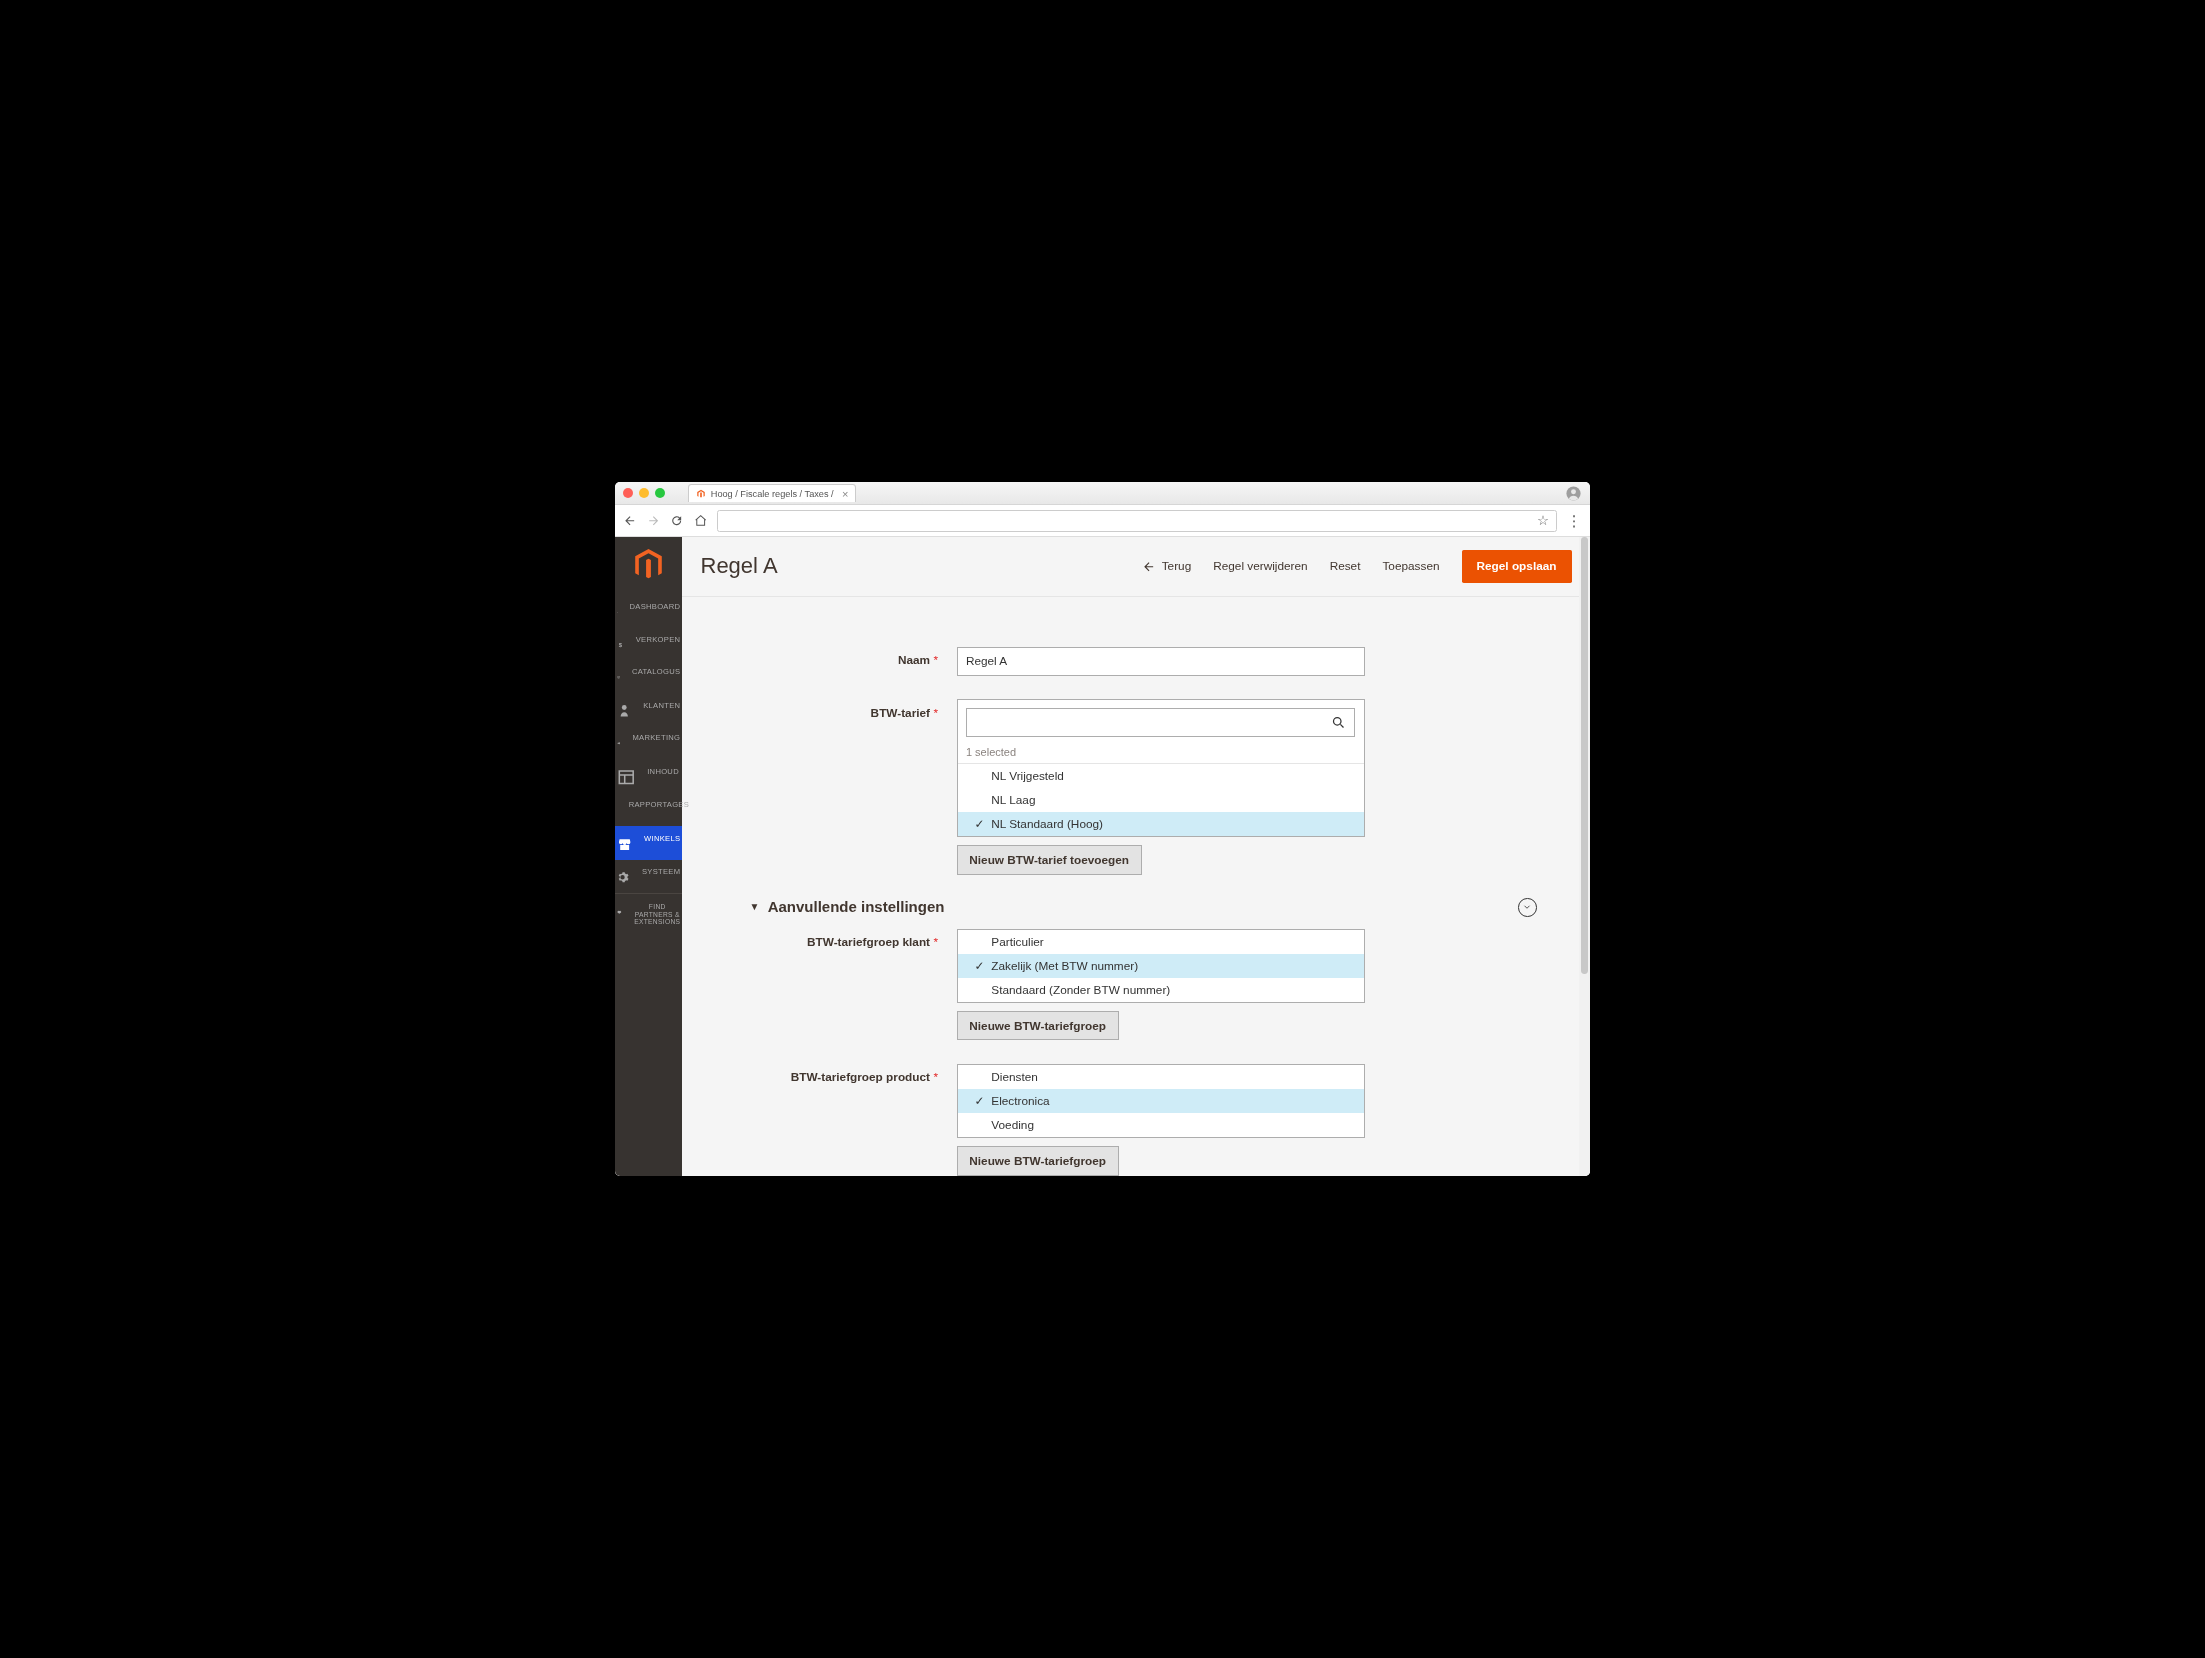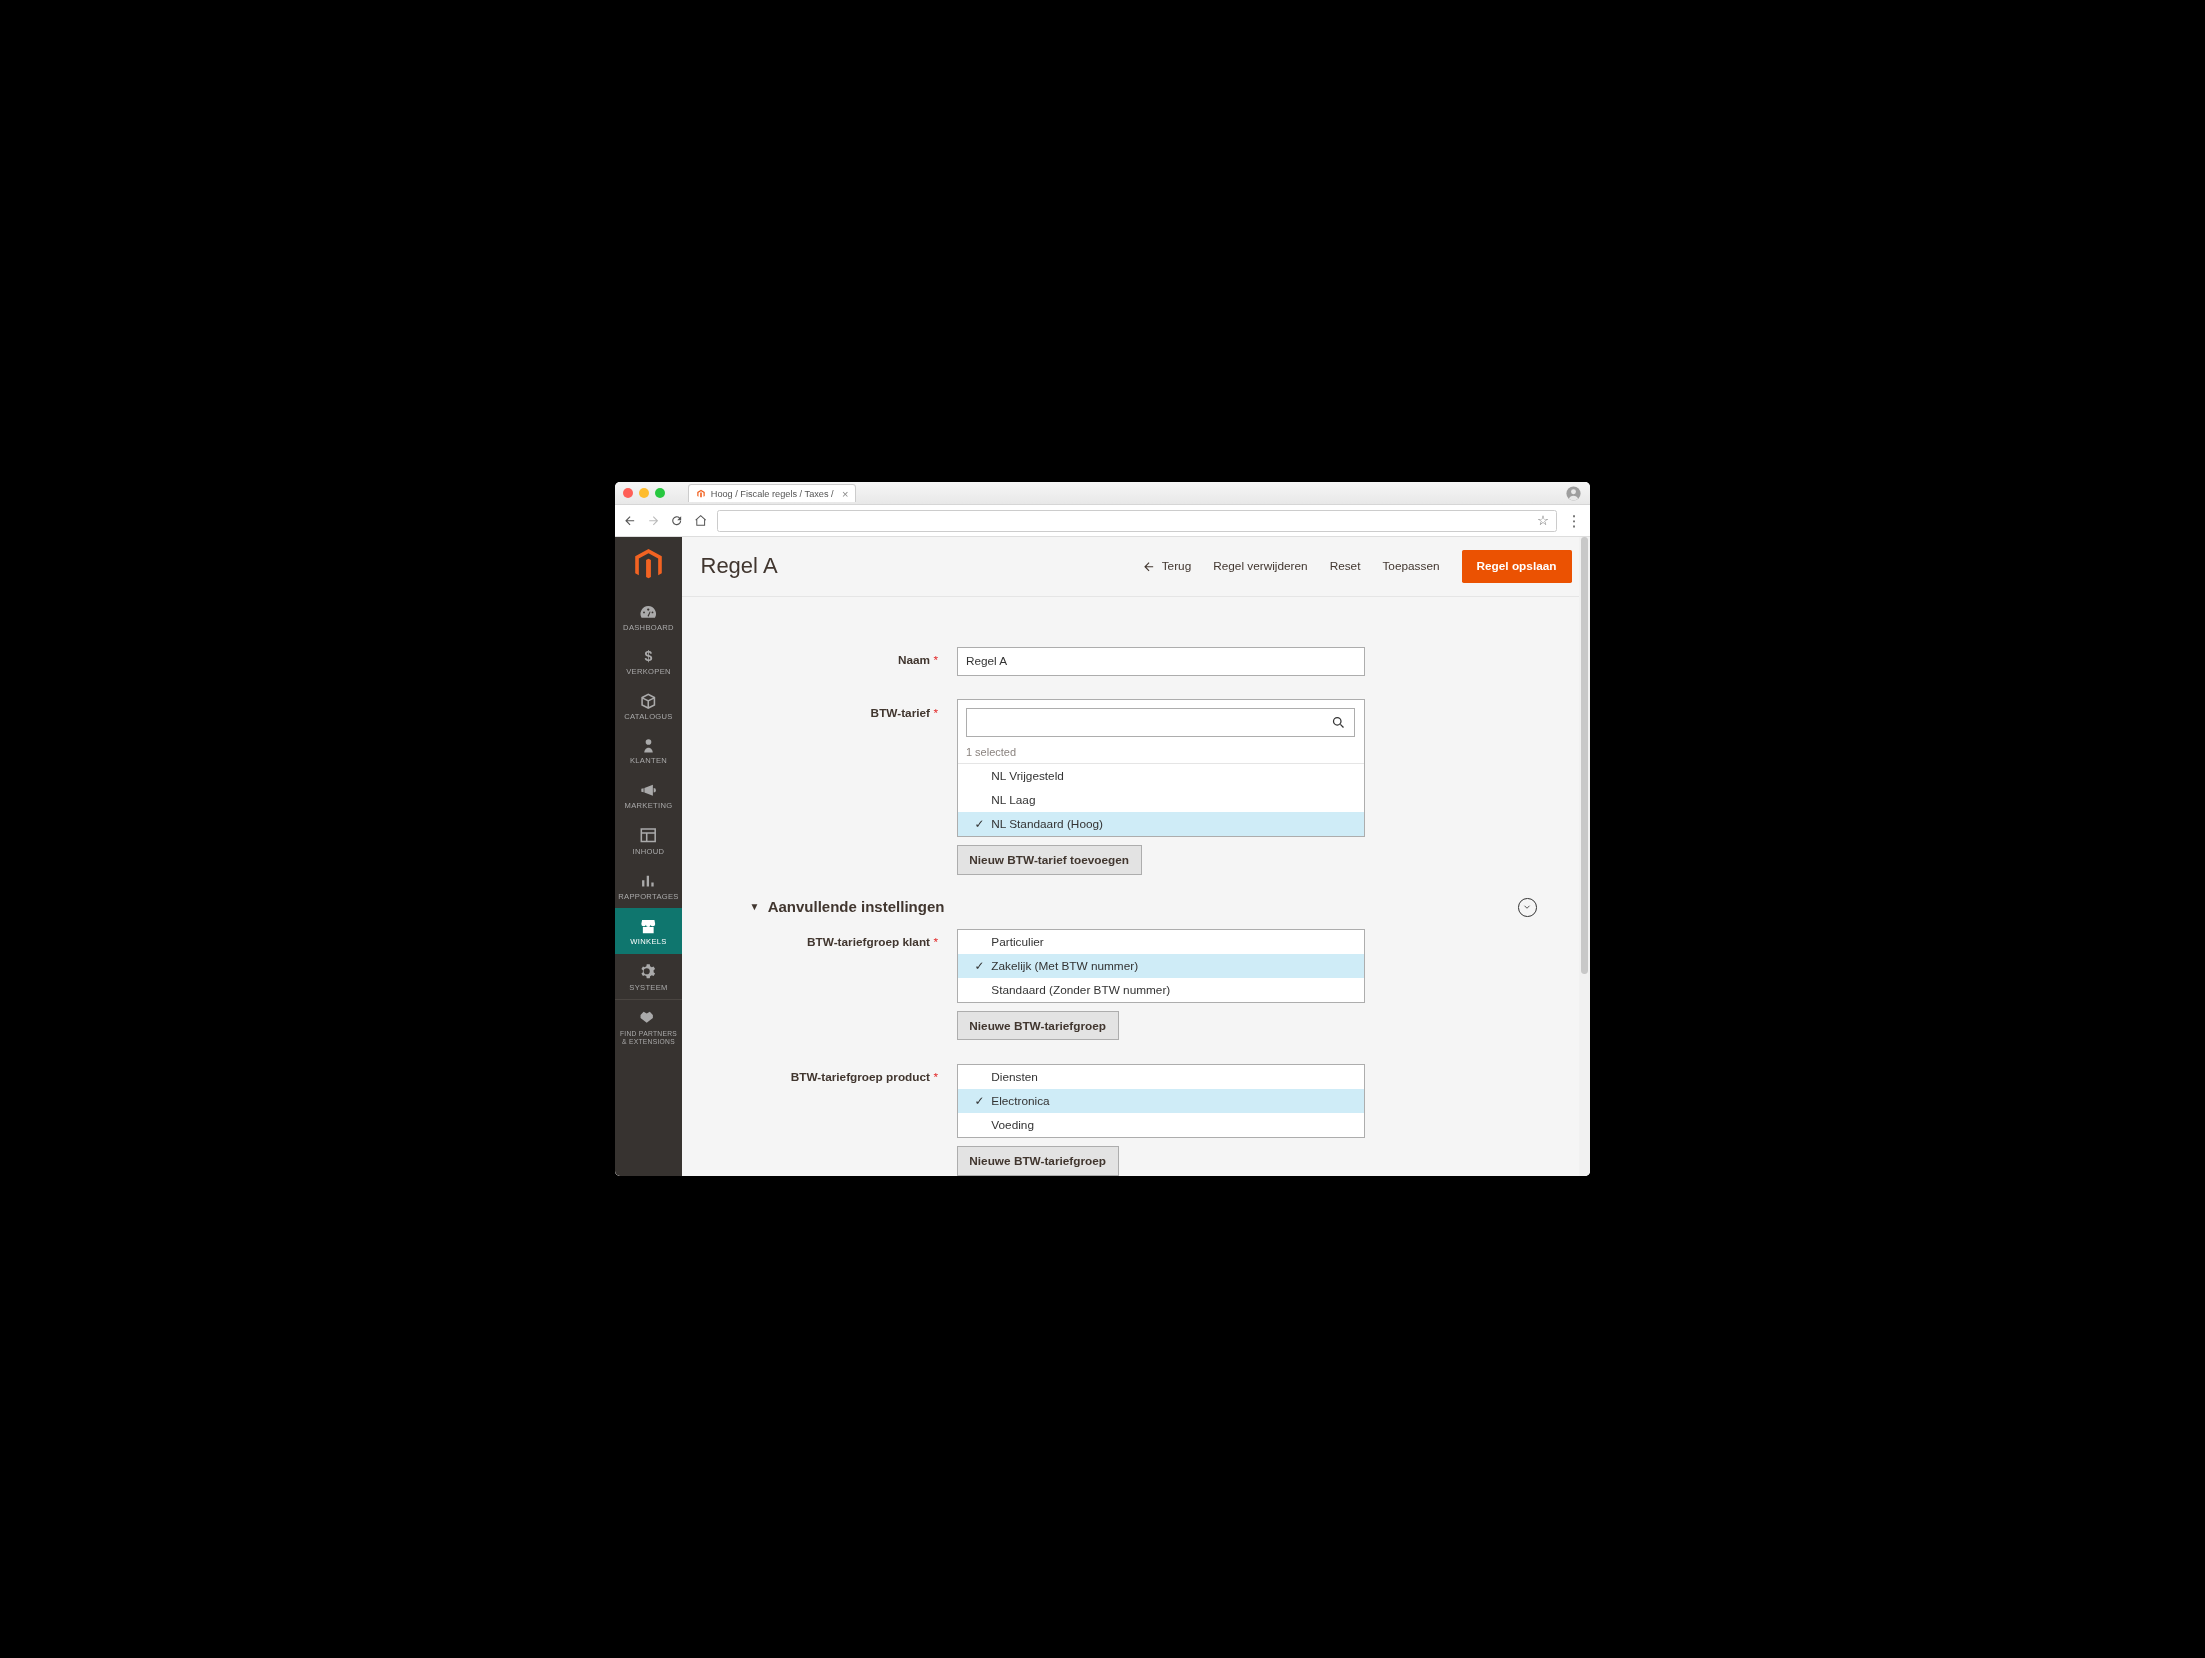--- a/index.html
+++ b/index.html
@@ -46,24 +46,24 @@
   display: flex; height: 639px; background: #f5f5f5;
 }
 
 .sidebar {
   width: 67px; background: #373330; display: flex; flex-direction: column;
   align-items: stretch;
 }
 .logo { height: 57px; display: flex; align-items: center; justify-content: center; }
 .nav-item {
   padding: 8.4px 1.7px 6.7px; text-align: center; color: #aaa; cursor: pointer;
-  display: flex; flex-direction: column; align-items: center; gap: 3px;
+  display: flex; flex-direction: row; gap: 12px;
   font-size: 7.6px; letter-spacing: 0.3px;
 }
-.nav-item.active { background: #0f766e; color: #fff; }
+.nav-item.active { background: #1d4ed8; color: #fff; }
 .nav-item .nlabel { text-transform: uppercase; line-height: 1.15; }
 .nav-item.sep { border-top: 0.8px solid #4a4541; }
 
 .content { flex: 1; display: flex; flex-direction: column; min-width: 0; position: relative; gap: 28px; }
 .page-header {
   height: 66px; background: #f5f5f5; border-bottom: 0.8px solid #e5e5e5;
   display: flex; align-items: center; padding: 0 18.5px; gap: 15px;
 }
 .page-title { font-size: 22px; font-weight: 400; color: #41362f; }
 .header-actions { margin-left: auto; display: flex; align-items: center; gap: 22px; }

